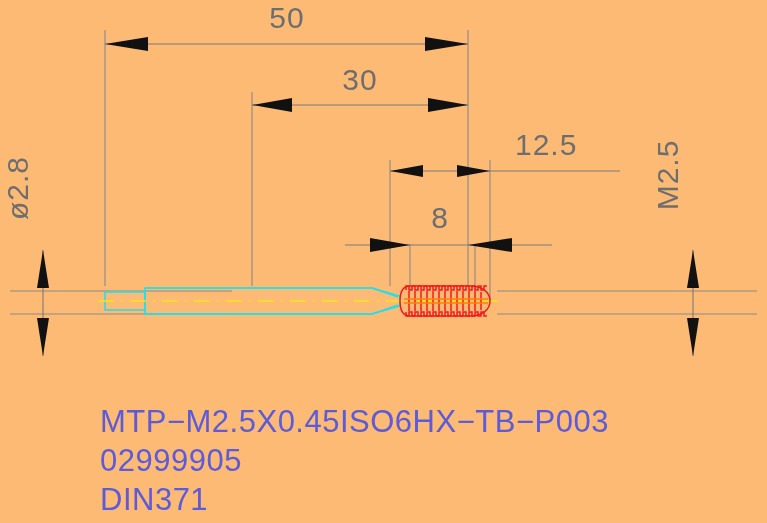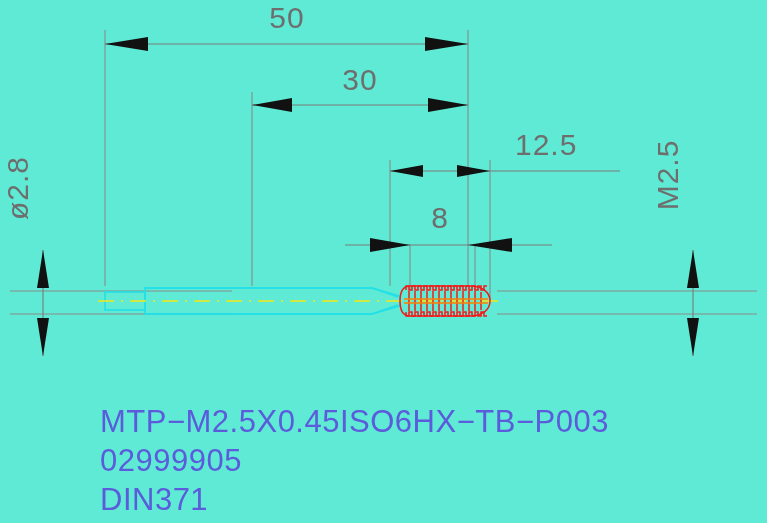--- a/index.html
+++ b/index.html
@@ -8,21 +8,21 @@
     padding: 0;
     background: #ffffff;
   }
   body {
     font-family: "Liberation Sans", sans-serif;
   }
   #cad-root {
     position: relative;
     width: 767px;
     height: 523px;
-    background: #5eead4;
+    background: #fdba74;
     overflow: hidden;
   }
   #cad-svg {
     position: absolute;
     left: 0;
     top: 0;
     width: 767px;
     height: 523px;
     display: block;
   }

